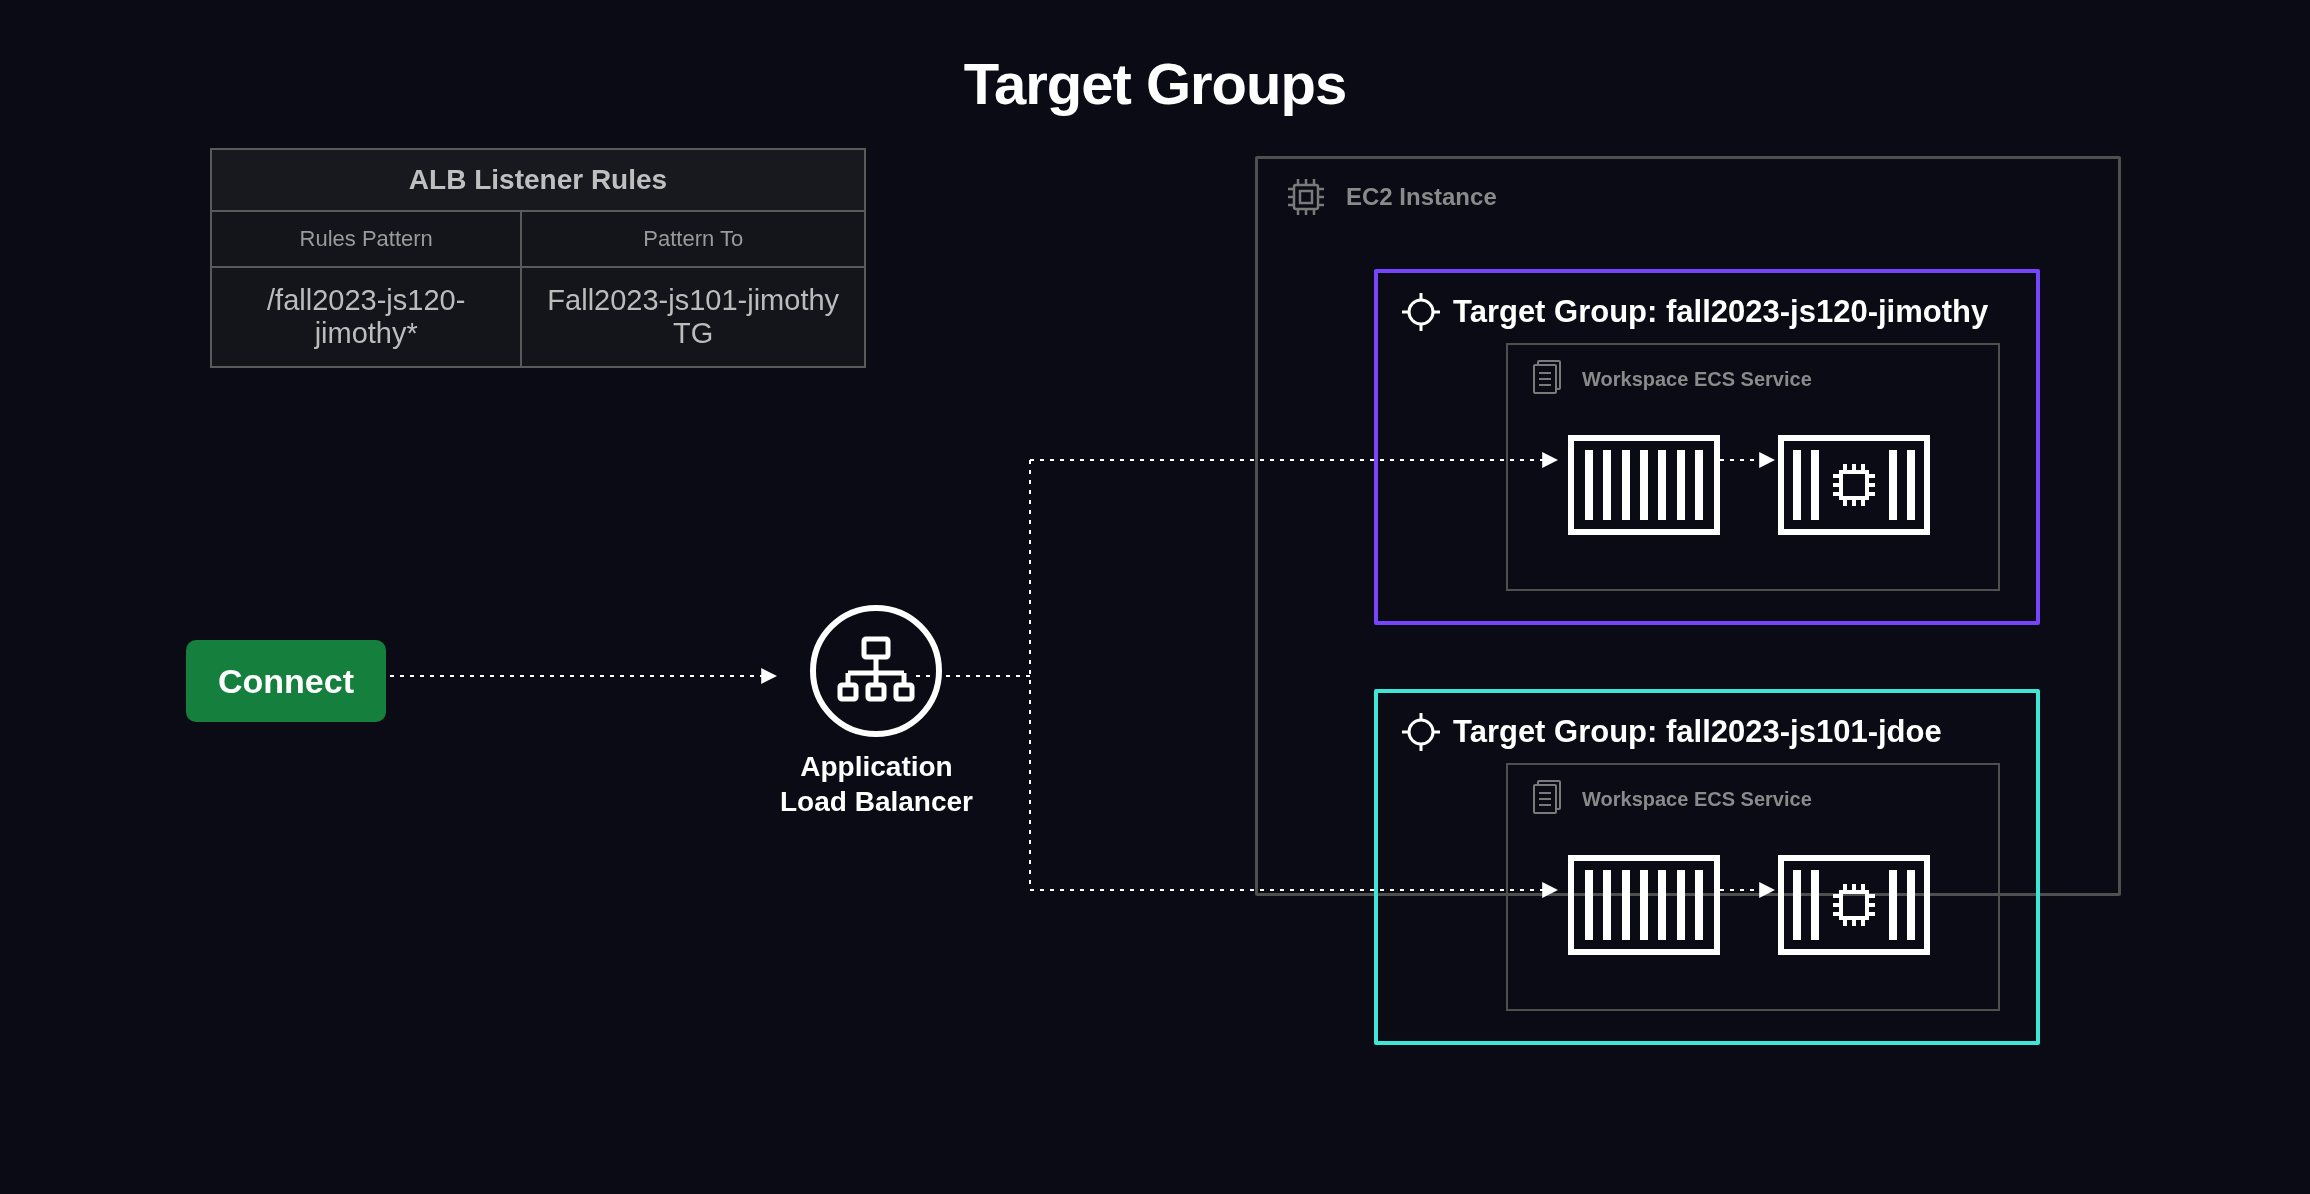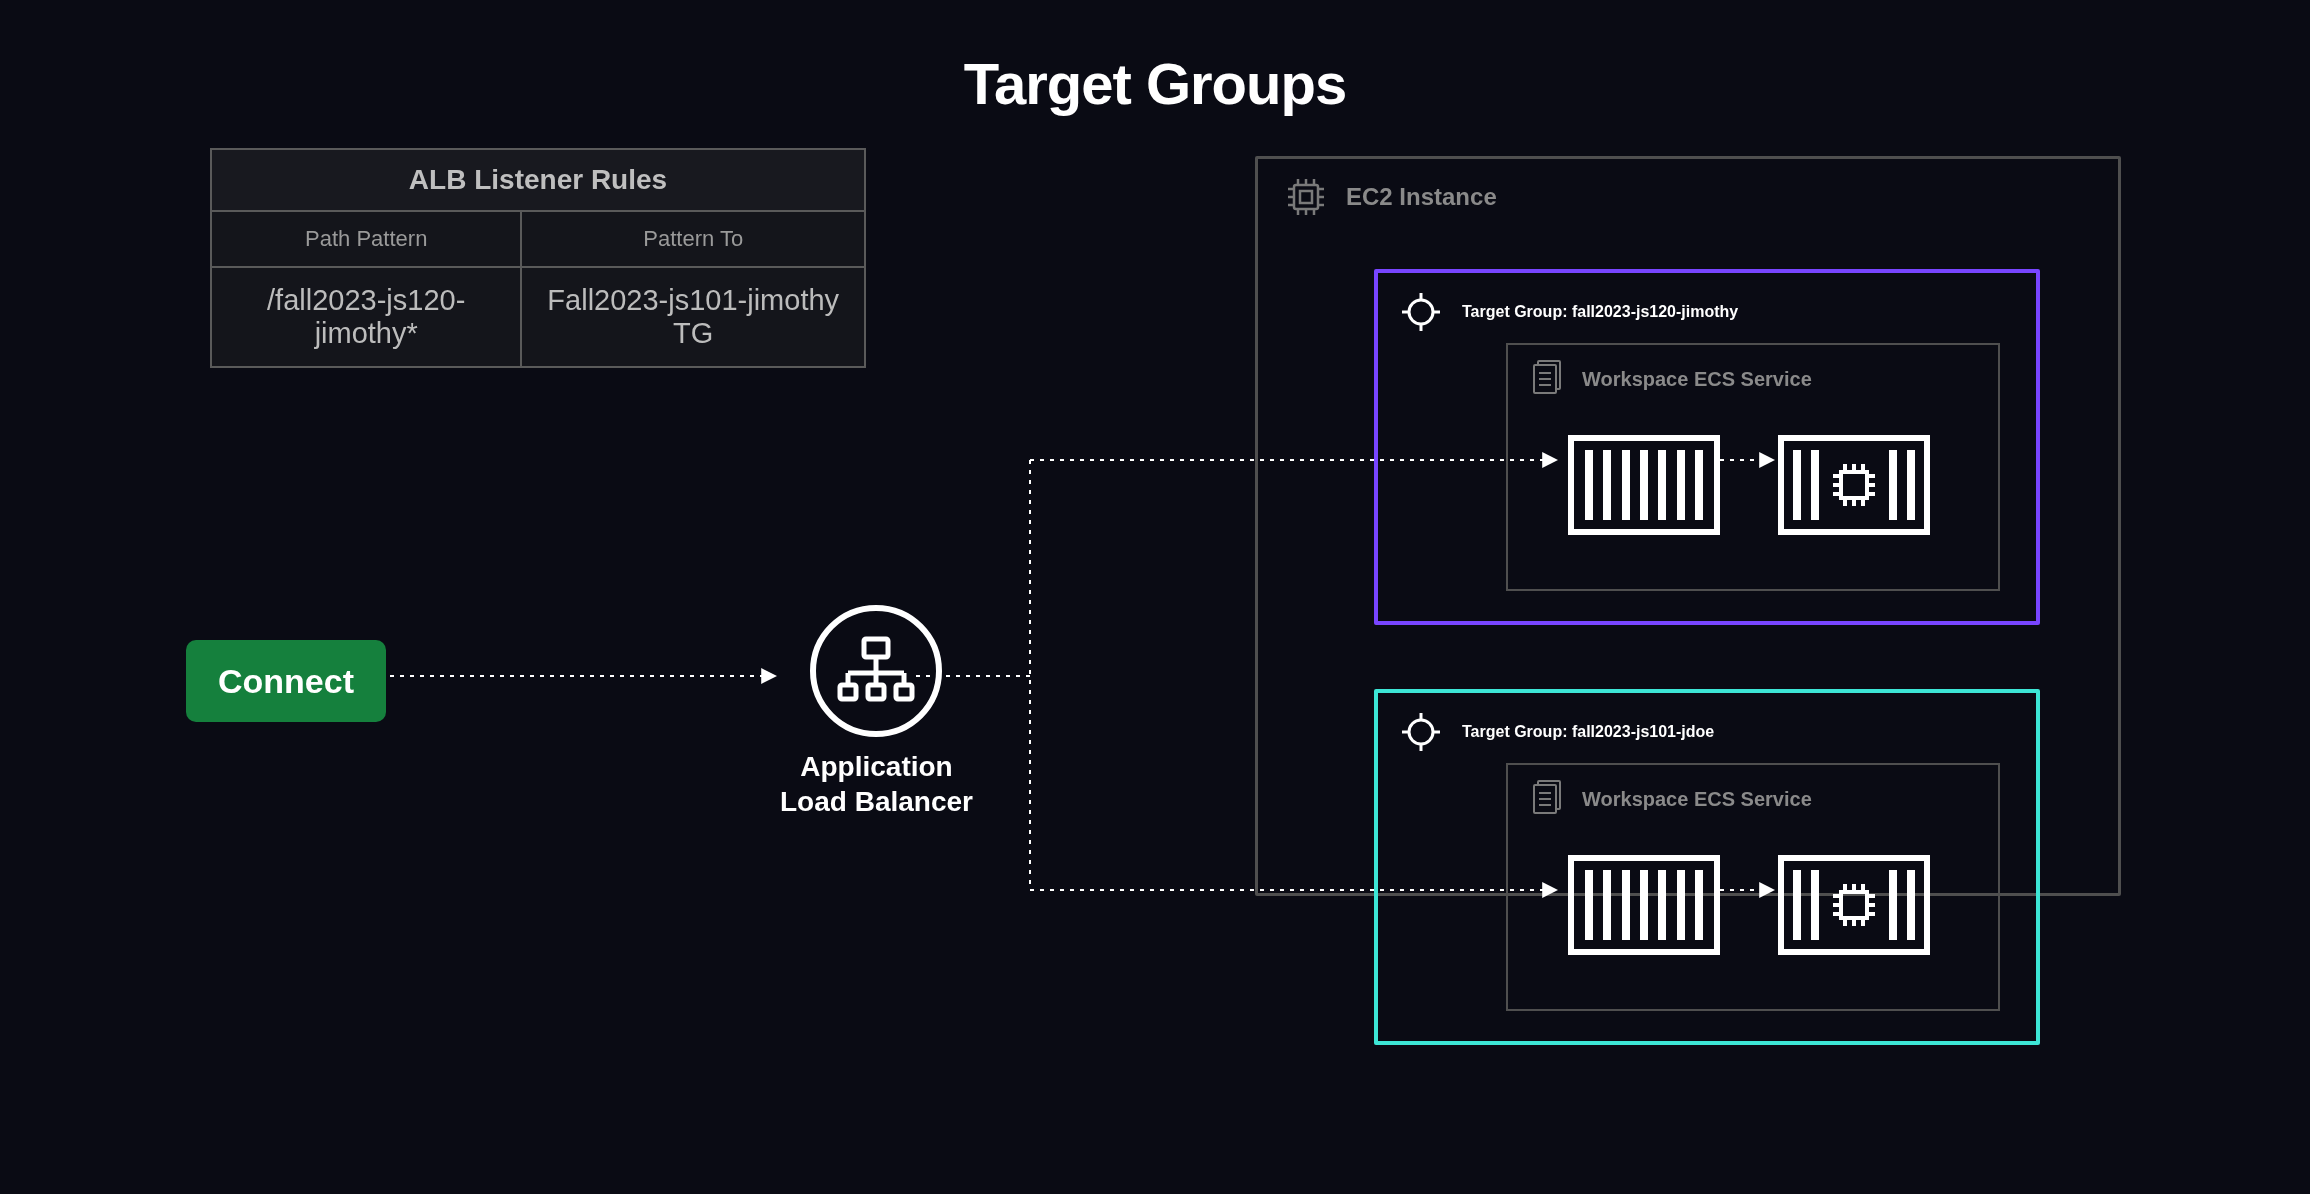--- a/index.html
+++ b/index.html
@@ -133,23 +133,23 @@
     border-radius: 2px;
   }
   .tg-purple { top: 110px; border-color: #7845ff; }
   .tg-teal   { top: 530px; border-color: #3de6d6; }
   .tg-header {
     position: absolute;
     top: 18px;
     left: 22px;
     display: flex;
     align-items: center;
-    gap: 20px;
+    gap: 11px;
     color: #fff;
-    font-size: 16px;
+    font-size: 31px;
     justify-content: flex-end;
   }
   .crosshair-icon {
     width: 42px;
     height: 42px;
     display: inline-flex;
   }
   .ecs-box {
     position: absolute;
     top: 70px;
@@ -190,21 +190,21 @@
 <body>
 
 <h1 class="title">Target Groups</h1>
 
 <table class="rules-table">
   <tbody>
       <tr>
         <th class="table-title" colspan="2">ALB Listener Rules</th>
       </tr>
   <tr>
-    <th class="col-header">Path Pattern</th>
+    <th class="col-header">Rules Pattern</th>
     <th class="col-header">Pattern To</th>
   </tr>
   <tr>
     <td>/fall2023-js120-jimothy*</td>
     <td>Fall2023-js101-jimothy TG</td>
   </tr>
 </tbody>
   </table>
 
 <button class="connect-btn">Connect</button>

